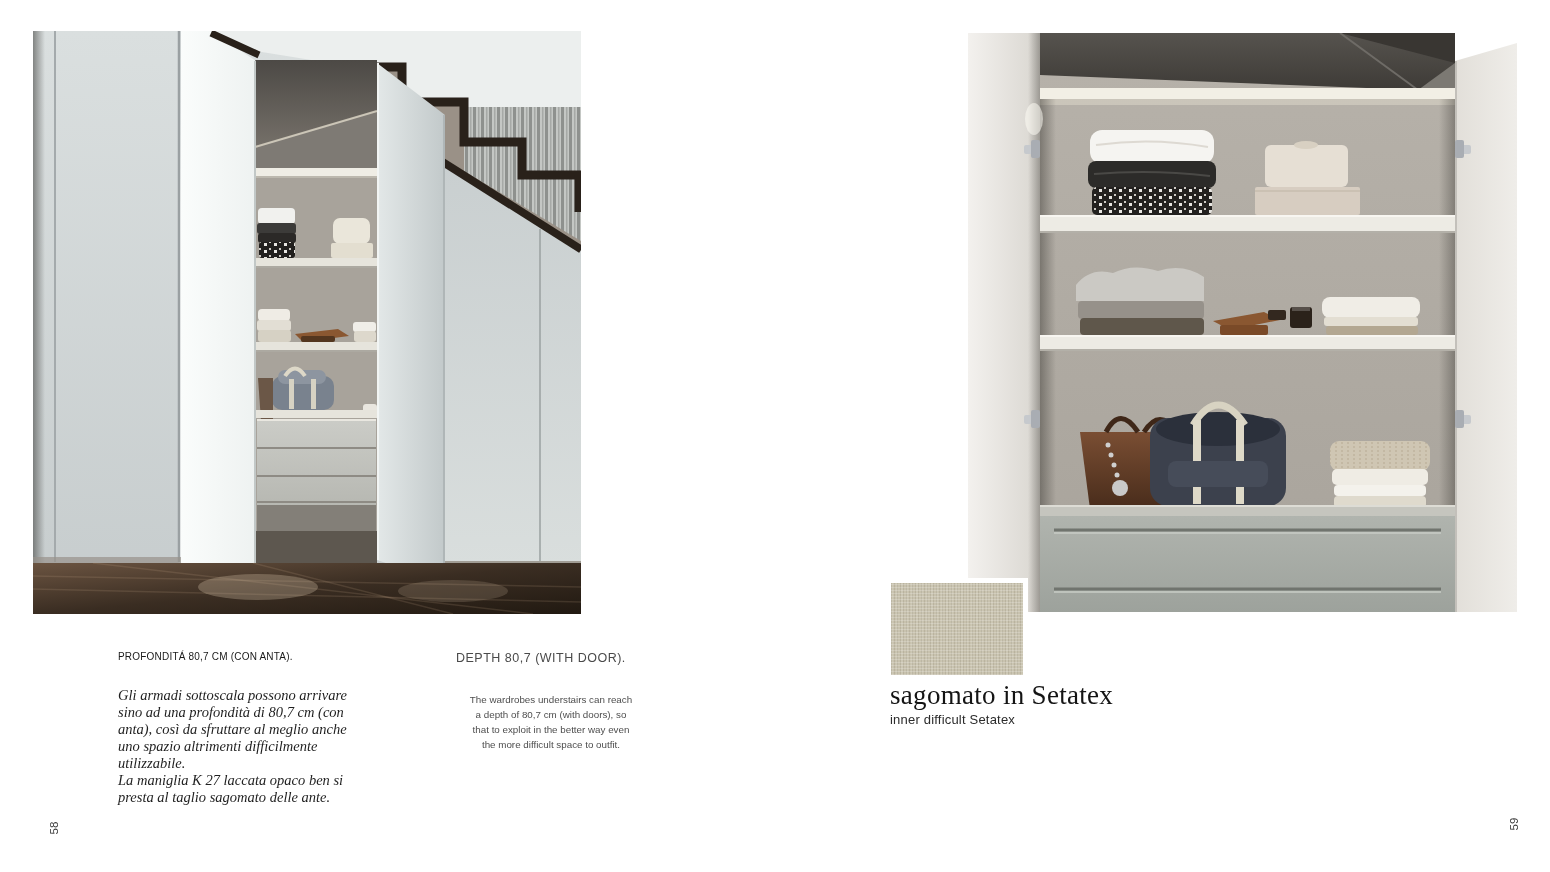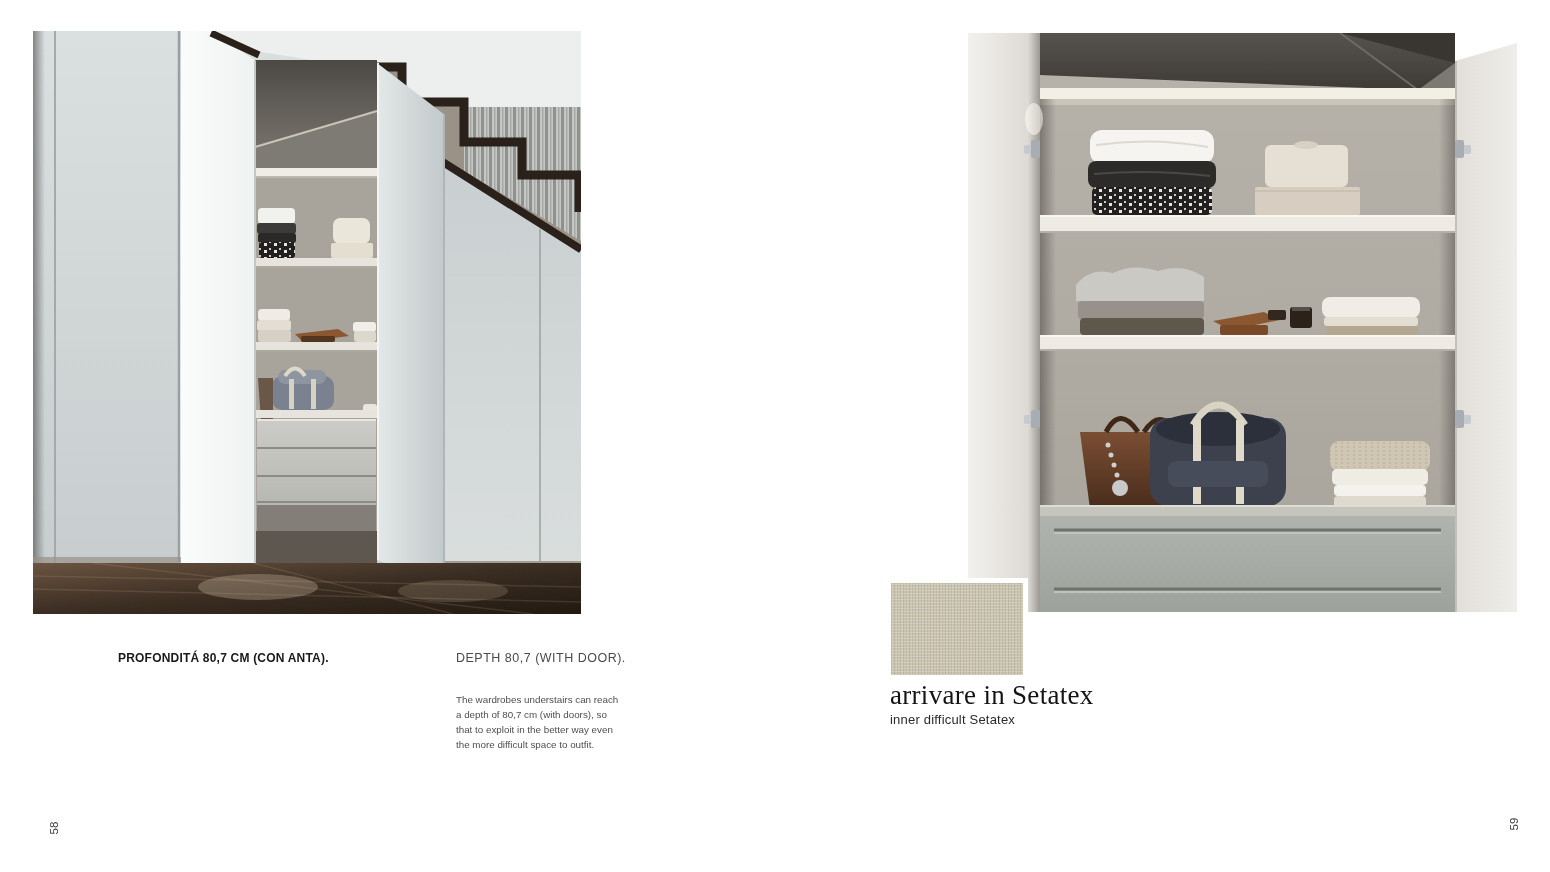--- a/index.html
+++ b/index.html
@@ -4,27 +4,27 @@
 <style>
   html,body{margin:0;padding:0;background:#ffffff;}
   body{position:relative;width:1550px;height:872px;overflow:hidden;
        font-family:"Liberation Sans",sans-serif;color:#1c1c1a;}
 
   .photo{position:absolute;display:block;}
   #photo-left{left:33px;top:31px;width:548px;height:583px;}
   #photo-right{left:968px;top:33px;width:549px;height:579px;}
 
   .caption-it{position:absolute;left:118px;top:652px;width:280px;}
-  .caption-it h3{margin:0;font-size:12px;font-weight:bold;letter-spacing:.2px;color:#191919;line-height:1;}
+  .caption-it h3{margin:0;font-size:10px;font-weight:normal;letter-spacing:.2px;color:#191919;line-height:1;}
   .caption-it p{margin:25px 0 0;font-family:"Liberation Serif",serif;font-style:italic;
                 font-size:14.5px;line-height:17px;color:#1f1f1f;white-space:pre-line;}
 
   .caption-en{position:absolute;left:428px;top:652px;width:190px;margin-left:28px;}
   .caption-en h4{margin:0;font-size:12.5px;font-weight:400;letter-spacing:.5px;color:#4a4a4a;line-height:1;}
-  .caption-en p{margin:27px 0 0;font-size:9.8px;line-height:15.3px;color:#4e4e4e;white-space:pre-line;}
+  .caption-en p{margin:27px 0 0;font-size:9.8px;line-height:15.3px;color:#4e4e4e;white-space:pre-line;text-align:center;}
 
   .swatch{position:absolute;left:886px;top:578px;width:132px;height:92px;
           border:5px solid #ffffff;background-color:#c8c2ae;
           background-image:
             repeating-linear-gradient(0deg, rgba(255,255,255,.20) 0 1px, rgba(0,0,0,0) 1px 3px),
             repeating-linear-gradient(90deg, rgba(118,110,90,.18) 0 1px, rgba(0,0,0,0) 1px 3px),
             repeating-linear-gradient(90deg, rgba(255,255,255,.08) 0 2px, rgba(0,0,0,0) 2px 5px);}
 
   .material{position:absolute;left:890px;top:682px;}
   .material h2{margin:0;font-family:"Liberation Serif",serif;font-weight:400;
@@ -364,31 +364,38 @@
     </g>
     <g>
       <rect x="489" y="382" width="14" height="9" rx="2" fill="#c6c9cd"></rect>
       <rect x="487" y="377" width="9" height="18" rx="2" fill="#a9adb3"></rect>
     </g>
   </g>
 </svg>
 
 <div class="caption-it">
   <h3>PROFONDITÁ 80,7 CM (CON ANTA).</h3>
+  <p>Gli armadi sottoscala possono arrivare
+sino ad una profondità di 80,7 cm (con
+anta), così da sfruttare al meglio anche
+uno spazio altrimenti difficilmente
+utilizzabile.
+La maniglia K 27 laccata opaco ben si
+presta al taglio sagomato delle ante.</p>
 </div>
 
 <div class="caption-en">
   <h4>DEPTH 80,7 (WITH DOOR).</h4>
   <p>The wardrobes understairs can reach
 a depth of 80,7 cm (with doors), so
 that to exploit in the better way even
 the more difficult space to outfit.</p>
 </div>
 
 <div class="swatch"></div>
 
 <div class="material">
-  <h2><span>arrivare in </span><span class="em">Setatex</span></h2>
+  <h2><span>sagomato in </span><span class="em">Setatex</span></h2>
   <p>inner difficult Setatex</p>
 </div>
 
 <div class="pagenum" id="pn-left">58</div>
 <div class="pagenum" id="pn-right">59</div>
 
 </body></html>

